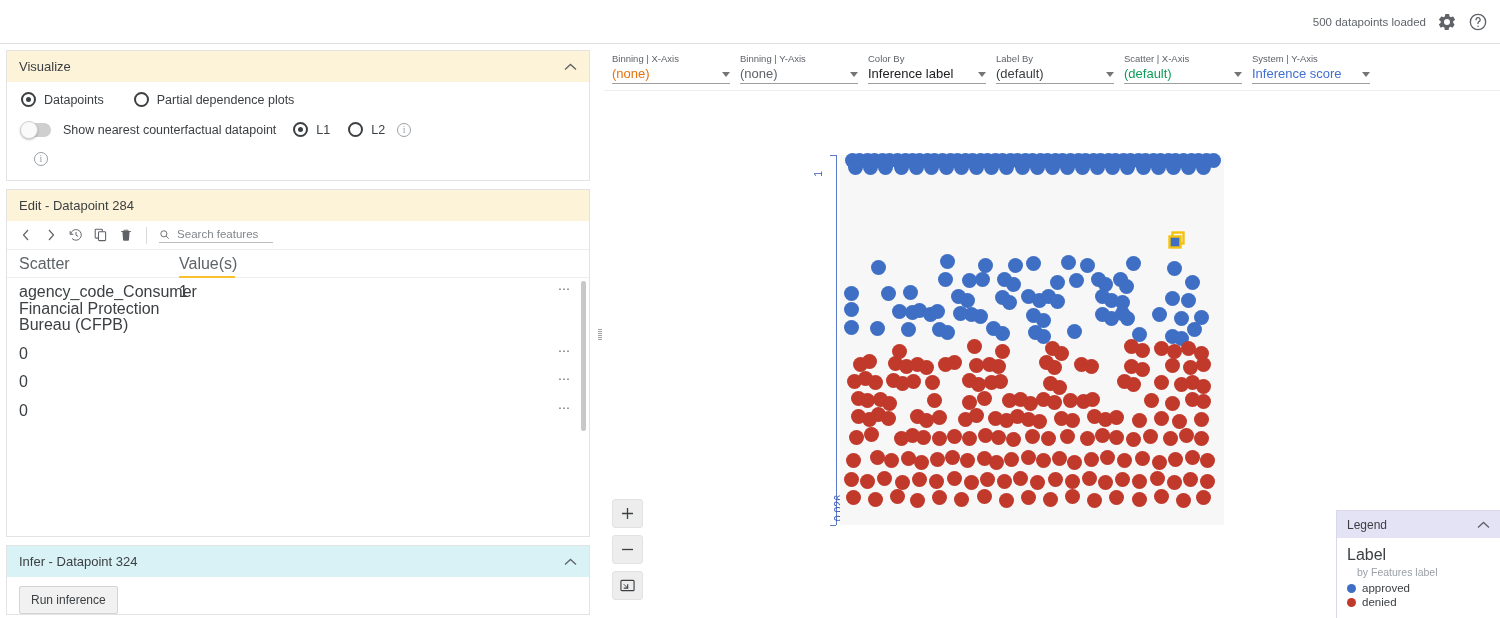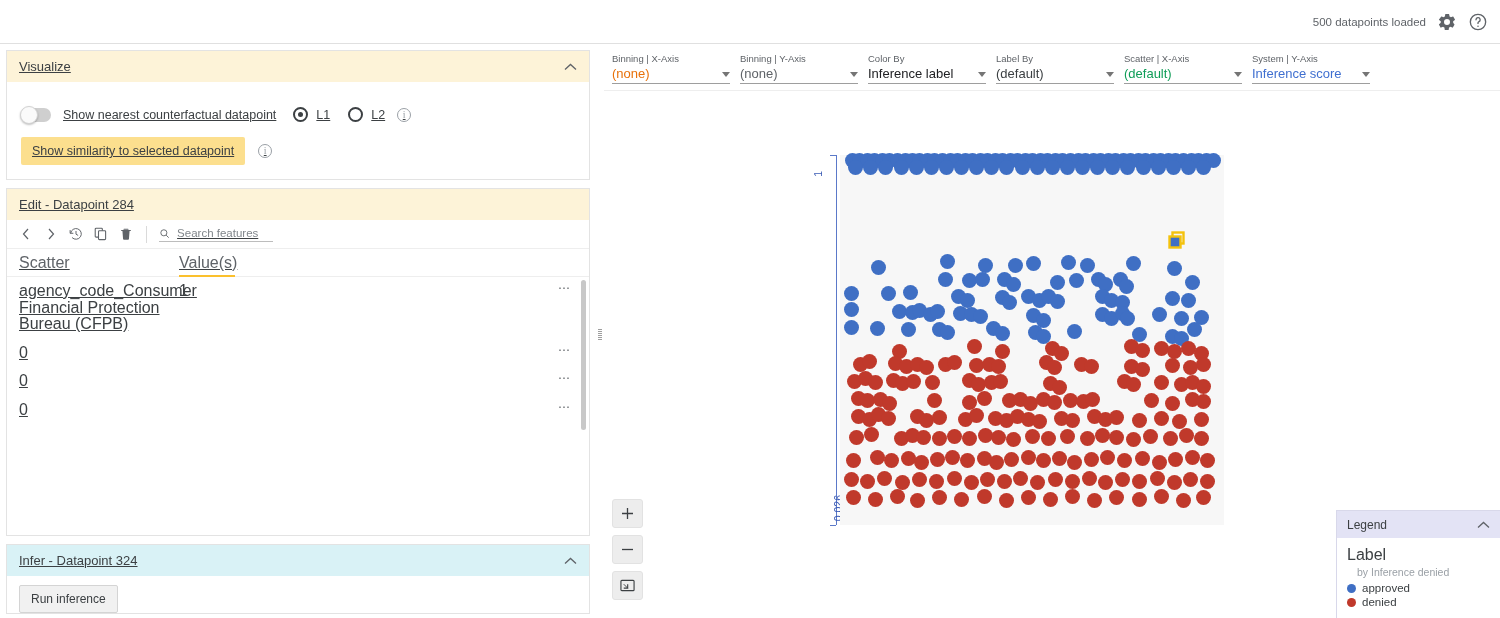--- a/index.html
+++ b/index.html
@@ -49,21 +49,20 @@
   
   #left {
     position: absolute; left: 0; top: 44px;
     width: 596px; height: 574px;
     background: #fff;
   }
   .card {
     border: 1px solid #e3e3e3;
     background: #fff;
     margin: 6px 6px 0 6px;
-    text-decoration: underline;
   }
   .card-head {
     height: 31px;
     display: flex; align-items: center;
     padding: 0 12px;
     font-size: 13px;
     color: #3c4043;
     justify-content: space-between;
     cursor: pointer;
   }
@@ -273,35 +272,40 @@
   <div class="card">
     <div class="card-head yellow">
       <span>Visualize</span>
       <span class="chev">
         <svg width="13" height="8" viewBox="0 0 13 8" fill="none" stroke="currentColor" stroke-width="1.3">
             <path d="M1 6.5 6.5 1.5 12 6.5"></path>
           </svg>
       </span>
     </div>
     <div id="viz-body">
+      <div class="row">
+        <span class="radio on"></span>
+        <span class="rlabel">Datapoints</span>
+        <span class="radio" style="margin-left:30px"></span>
+        <span class="rlabel">Partial dependence plots</span>
+      </div>
 
       <div class="row" style="margin-top:15px">
         <span class="toggle">
             <span class="knob"></span>
           </span>
         <span class="rlabel" style="margin-left:12px">Show nearest counterfactual datapoint</span>
         <span class="radio on" style="margin-left:17px"></span>
         <span class="rlabel">L1</span>
         <span class="radio" style="margin-left:18px"></span>
         <span class="rlabel">L2</span>
         <span class="info-i" style="margin-left:12px">i</span>
       </div>
 
       <div class="row" style="margin-top:15px">
-        <button id="sim-btn">Show similarity to selected datapoint</button>
         <span class="info-i" style="margin-left:13px">i</span>
       </div>
     </div>
   </div>
 
   <div class="card" id="edit-card" style="margin-top:8px">
     <div class="card-head yellow">
       <span>Edit - Datapoint 284</span>
     </div>
     <div id="edit-toolbar">
@@ -794,21 +798,21 @@
     <div id="legend-head">
       <span>Legend</span>
       <span class="chev">
         <svg width="13" height="8" viewBox="0 0 13 8" fill="none" stroke="currentColor" stroke-width="1.3">
             <path d="M1 6.5 6.5 1.5 12 6.5"></path>
           </svg>
       </span>
     </div>
     <div id="legend-body">
       <div id="legend-title-txt"><span>Label</span></div>
-      <div id="legend-sub">by Inference denied</div>
+      <div id="legend-sub">by Features label</div>
       <div id="legend-items">
           <div class="leg-item">
             <span class="leg-dot" style="background:#3f6fc4"></span>
             <span>approved</span>
           </div>
           <div class="leg-item">
             <span class="leg-dot" style="background:#c0392b"></span>
             <span>denied</span>
           </div>
         </div>

